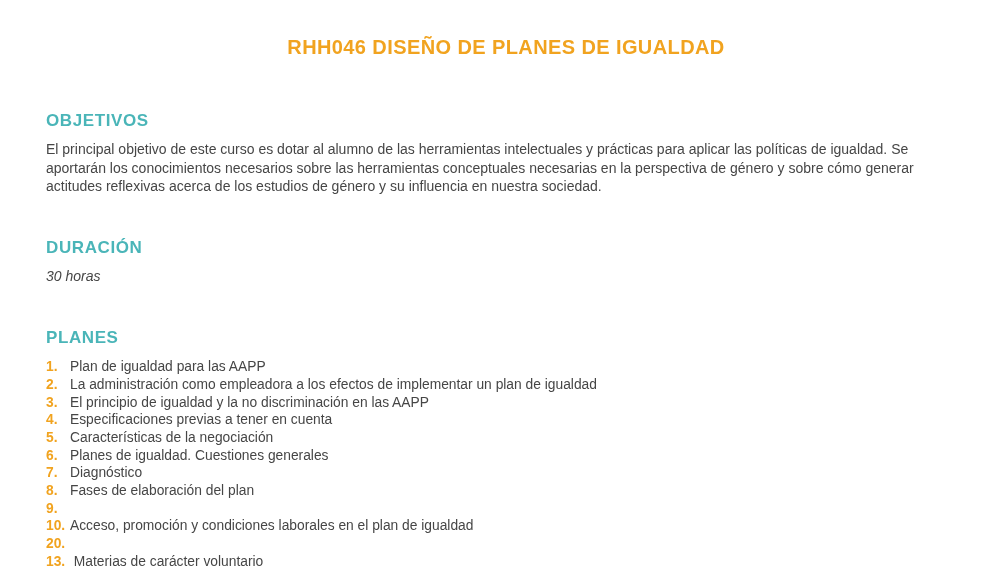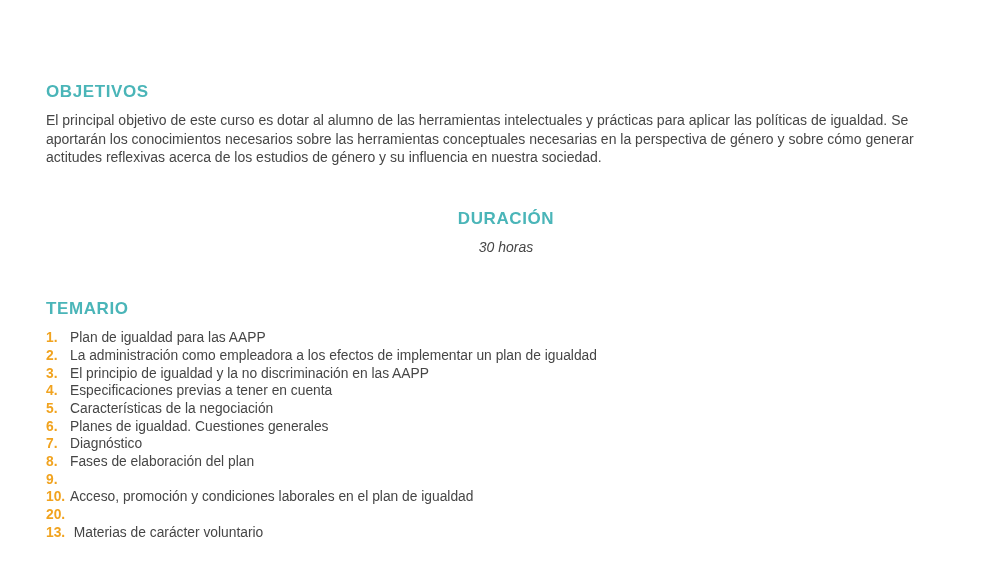--- a/index.html
+++ b/index.html
@@ -23,21 +23,21 @@
   .title {
     text-align: center;
     color: var(--orange);
     font-size: 20px;
     font-weight: 700;
     letter-spacing: 0.4px;
     margin-top: 6px;
     margin-bottom: 0;
   }
   .section-objetivos { margin-top: 52px; }
-  .section-duracion  { margin-top: 42px; text-align: center; }
+  .section-duracion  { margin-top: 42px; }
   .section-temario   { margin-top: 43px; }
   .heading {
     color: var(--teal);
     font-size: 17px;
     font-weight: 700;
     letter-spacing: 0.6px;
     margin-bottom: 9px;
   }
   .body-text {
     font-size: 14px;
@@ -67,33 +67,34 @@
   }
   .temario-item .txt {
     white-space: pre-wrap;
   }
 </style>
 </head>
 <body>
 
 <main class="page">
 
+  <h1 class="title">RHH046 DISEÑO DE PLANES DE IGUALDAD</h1>
 
   <section class="section-objetivos">
     <h2 class="heading">OBJETIVOS</h2>
     <p class="body-text">El principal objetivo de este curso es dotar al alumno de las herramientas intelectuales y prácticas para aplicar las políticas de igualdad. Se aportarán los conocimientos necesarios sobre las herramientas conceptuales necesarias en la perspectiva de género y sobre cómo generar actitudes reflexivas acerca de los estudios de género y su influencia en nuestra sociedad.</p>
   </section>
 
   <section class="section-duracion">
     <h2 class="heading">DURACIÓN</h2>
     <p class="body-text duration-value">30 horas</p>
   </section>
 
   <section class="section-temario">
-    <h2 class="heading">TEMARIO</h2>
+    <h2 class="heading">PLANES</h2>
     <ol class="temario-list" id="temario-list">
         <li class="temario-item">
           <span class="num">1.</span>
           <span class="txt">Plan de igualdad para las AAPP</span>
         </li>
         <li class="temario-item">
           <span class="num">2.</span>
           <span class="txt">La administración como empleadora a los efectos de implementar un plan de igualdad</span>
         </li>
         <li class="temario-item">

